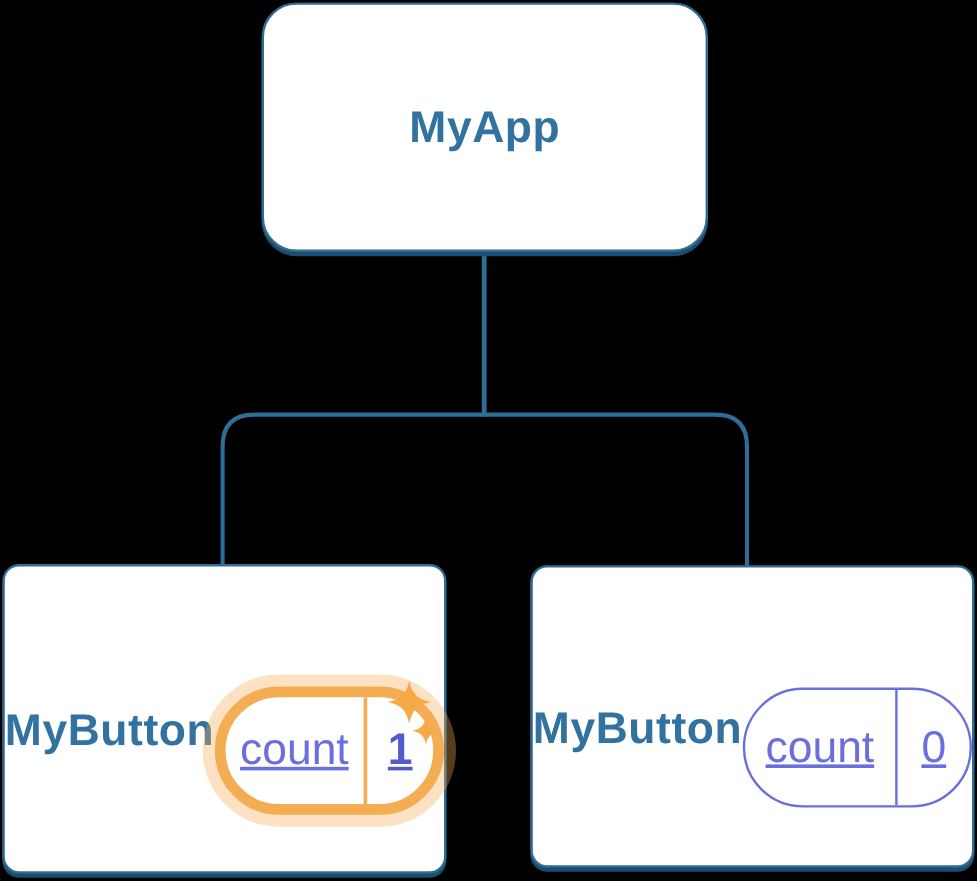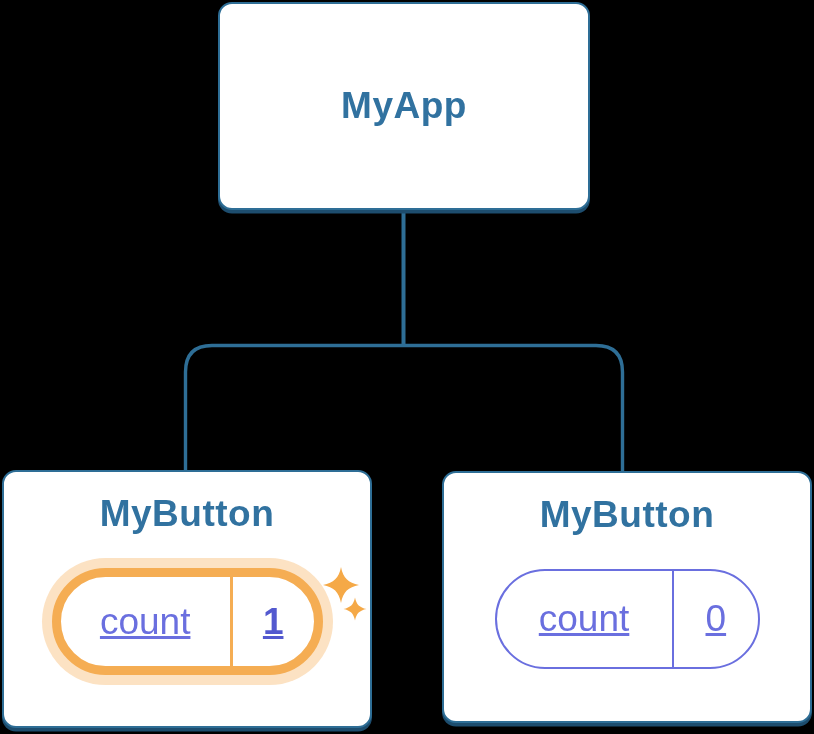--- a/index.html
+++ b/index.html
@@ -36,24 +36,25 @@
     letter-spacing: 0.5px;
     line-height: 44px;
     text-align: center;
   }
   #node-root {
     left: 218px; top: 2px;
     width: 372px; height: 208px;
     display: flex;
     align-items: center;
     justify-content: center;
+    border-radius: 29px;
   }
   .child-node {
     display: flex;
-    flex-direction: column;
+    flex-direction: row;
     align-items: center;
     padding-top: 20px;
   }
   #node-child-left  { left: 2px;   top: 470px; width: 370px; height: 258px; }
   #node-child-right { left: 442px; top: 471px; width: 370px; height: 252px; }
   .pill {
     box-sizing: border-box;
     margin-top: 32px;
     display: flex;
     align-items: stretch;

